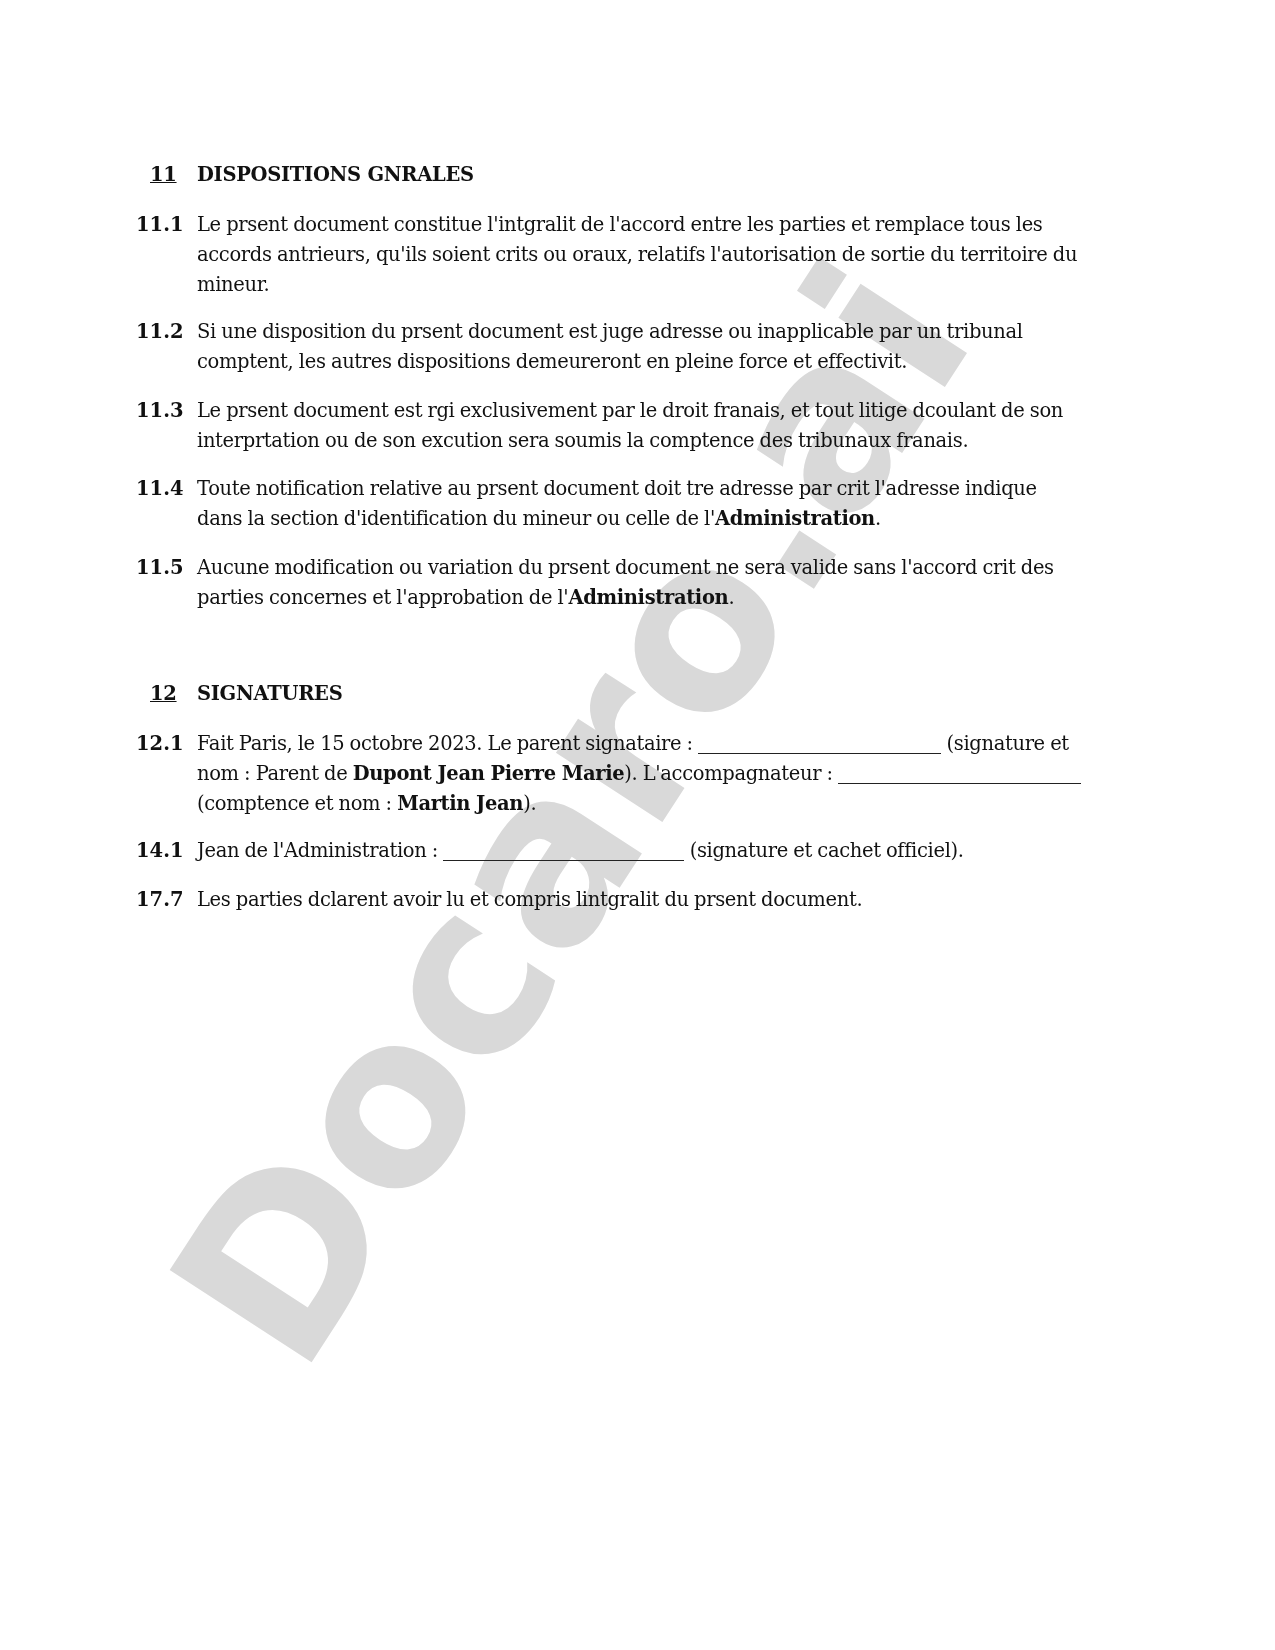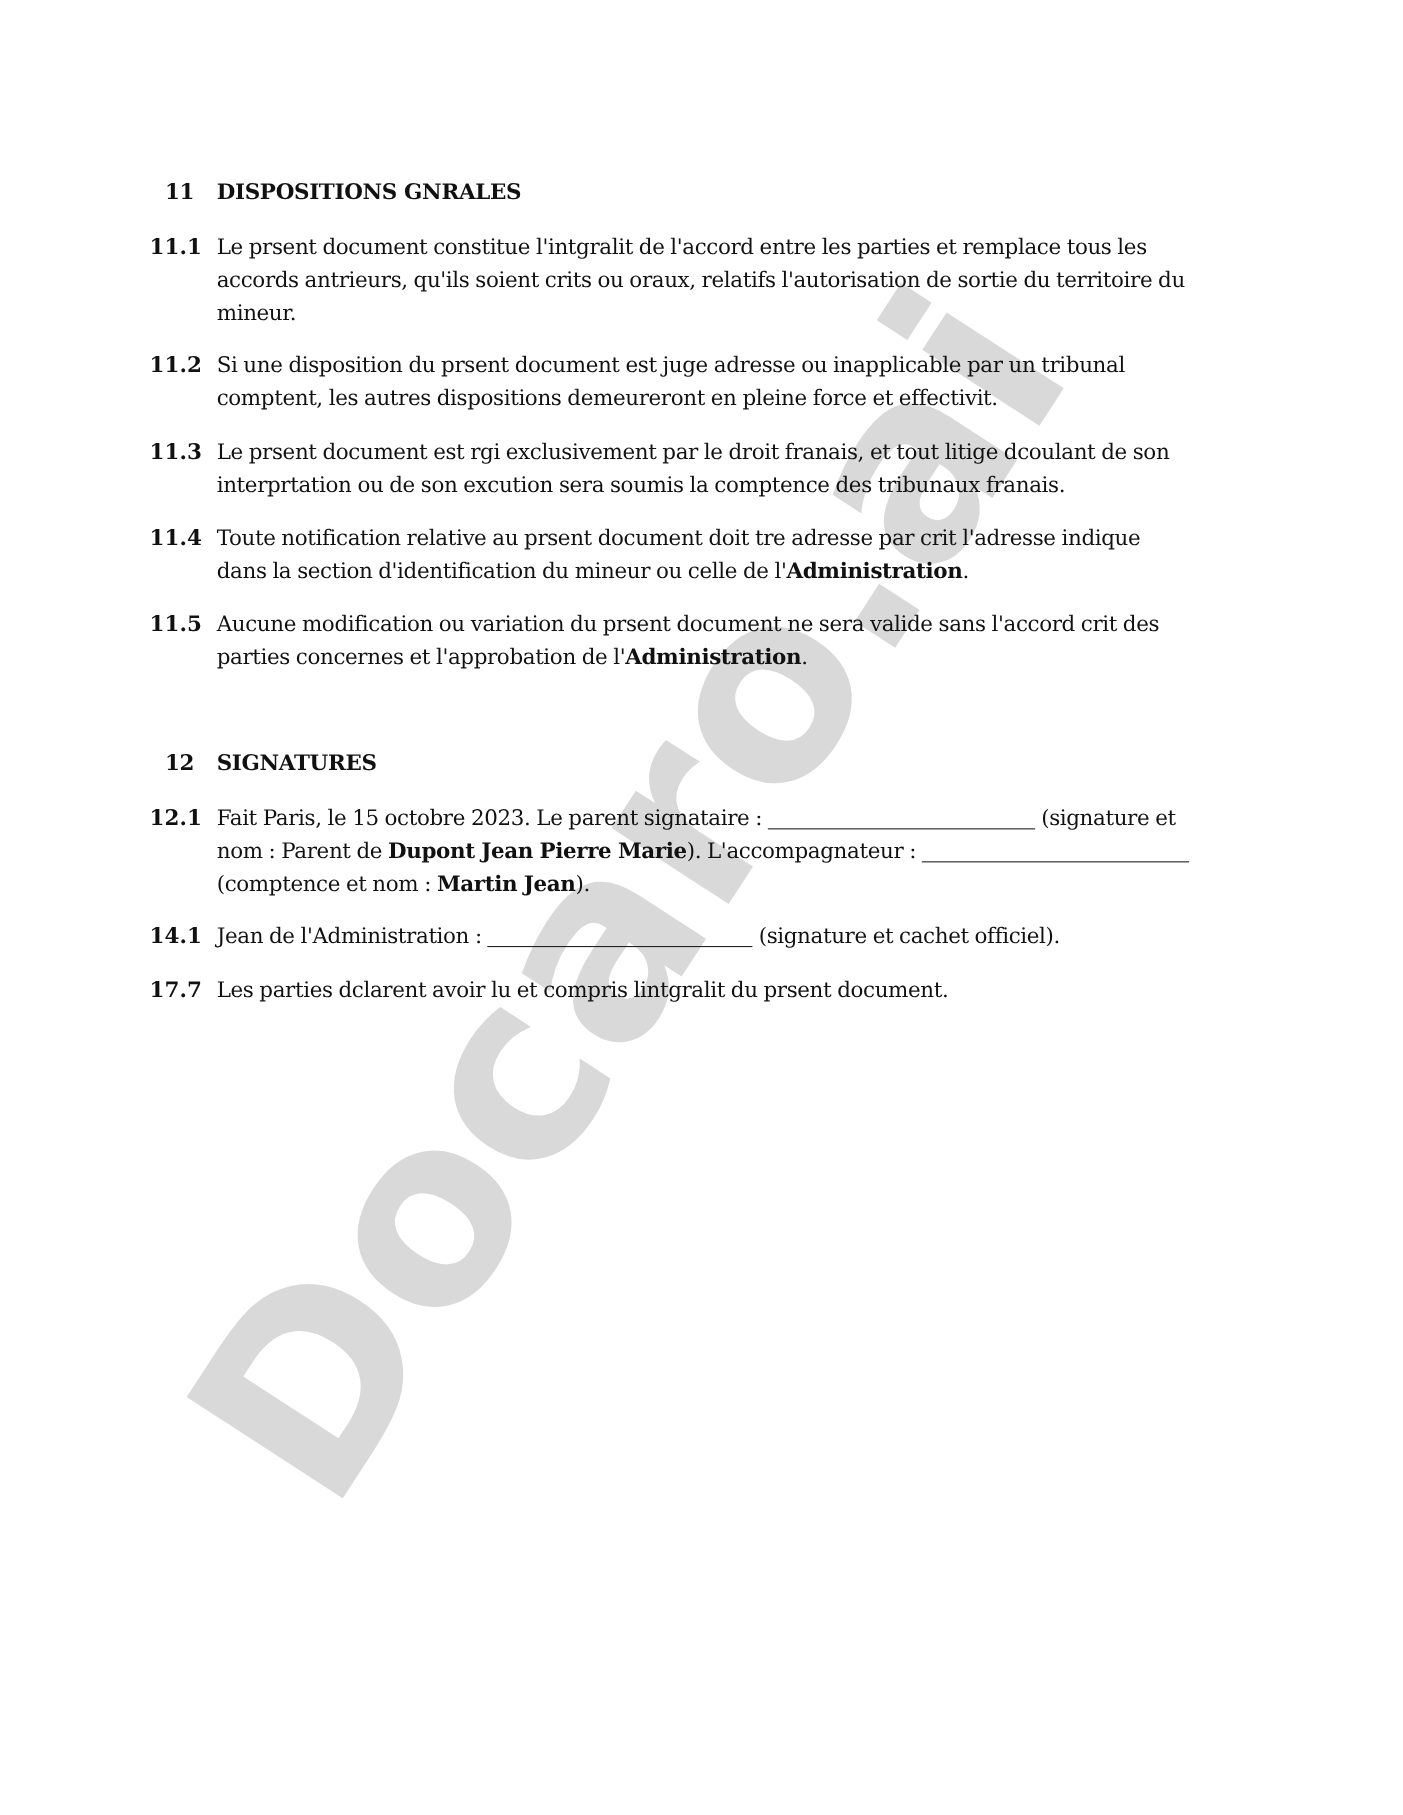--- a/index.html
+++ b/index.html
@@ -50,20 +50,21 @@
       position: absolute;
       left: 0;
       font-weight: bold;
       font-size: 19.5px;
       letter-spacing: -0.3px;
     }
     .heading .num {
       position: absolute;
       left: 150px;
       width: 40px;
+      text-decoration: underline;
     }
     .heading .title {
       position: absolute;
       left: 197px;
       white-space: nowrap;
       text-align: right;
     }
     .clause {
       position: absolute;
       left: 0;

